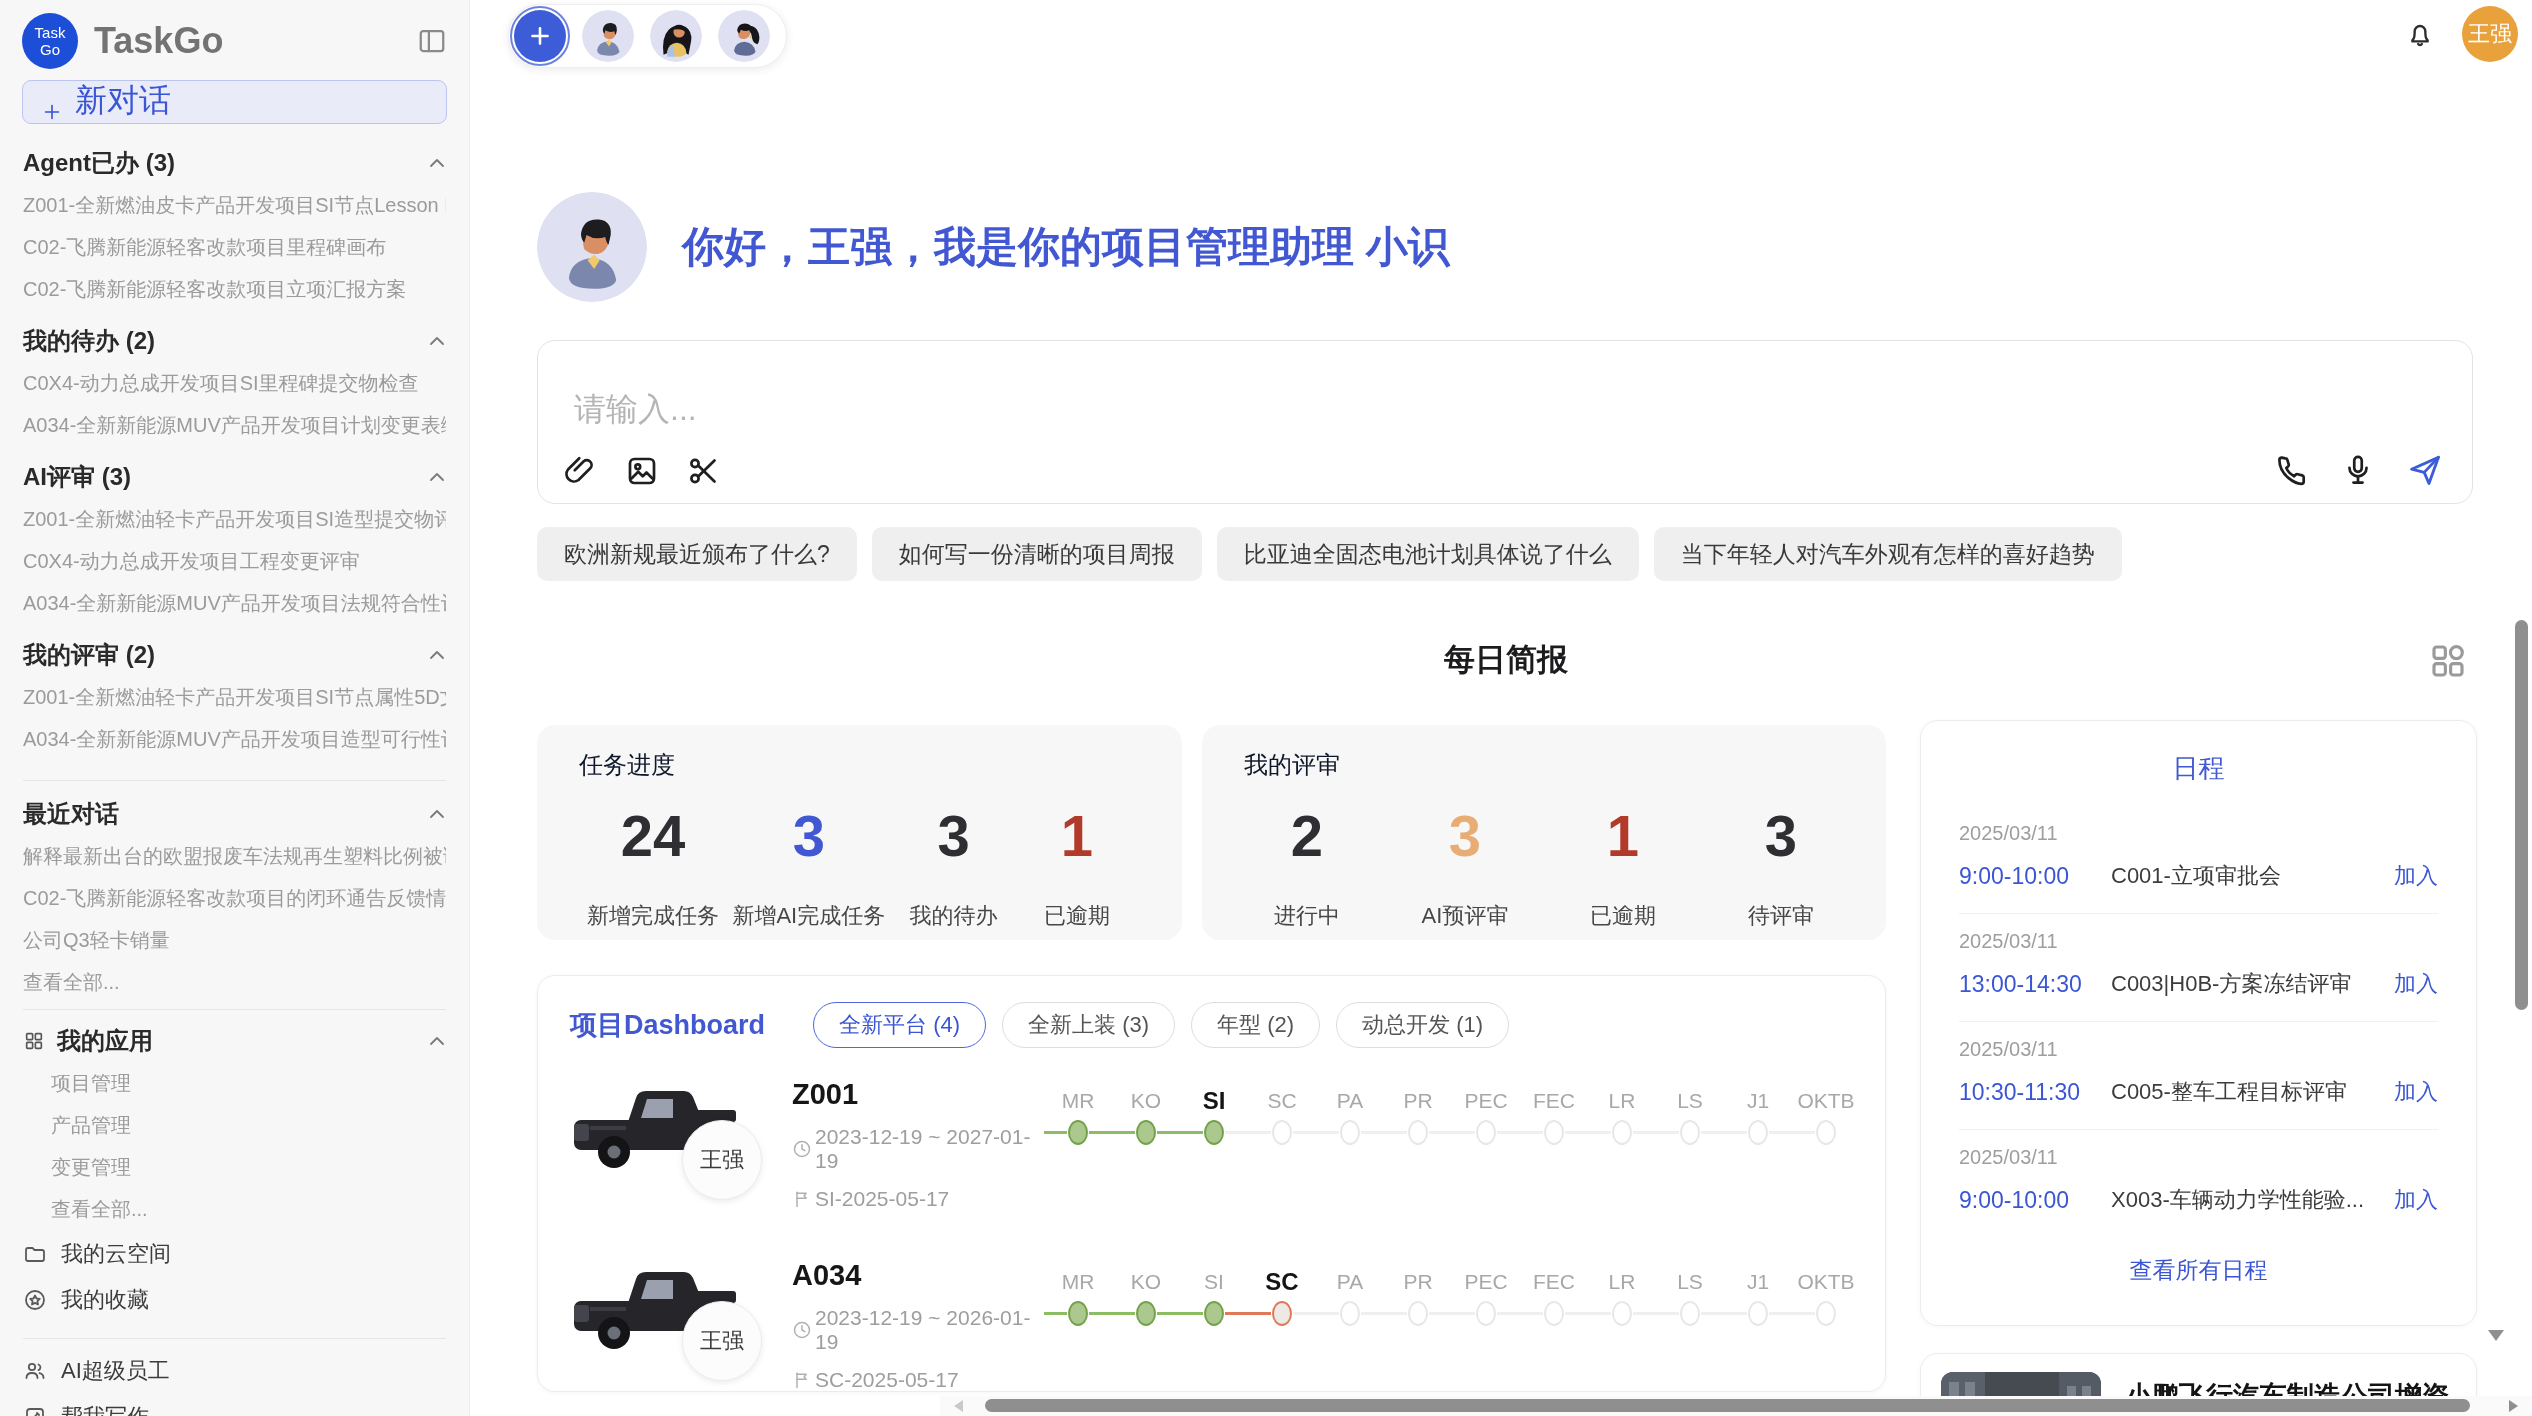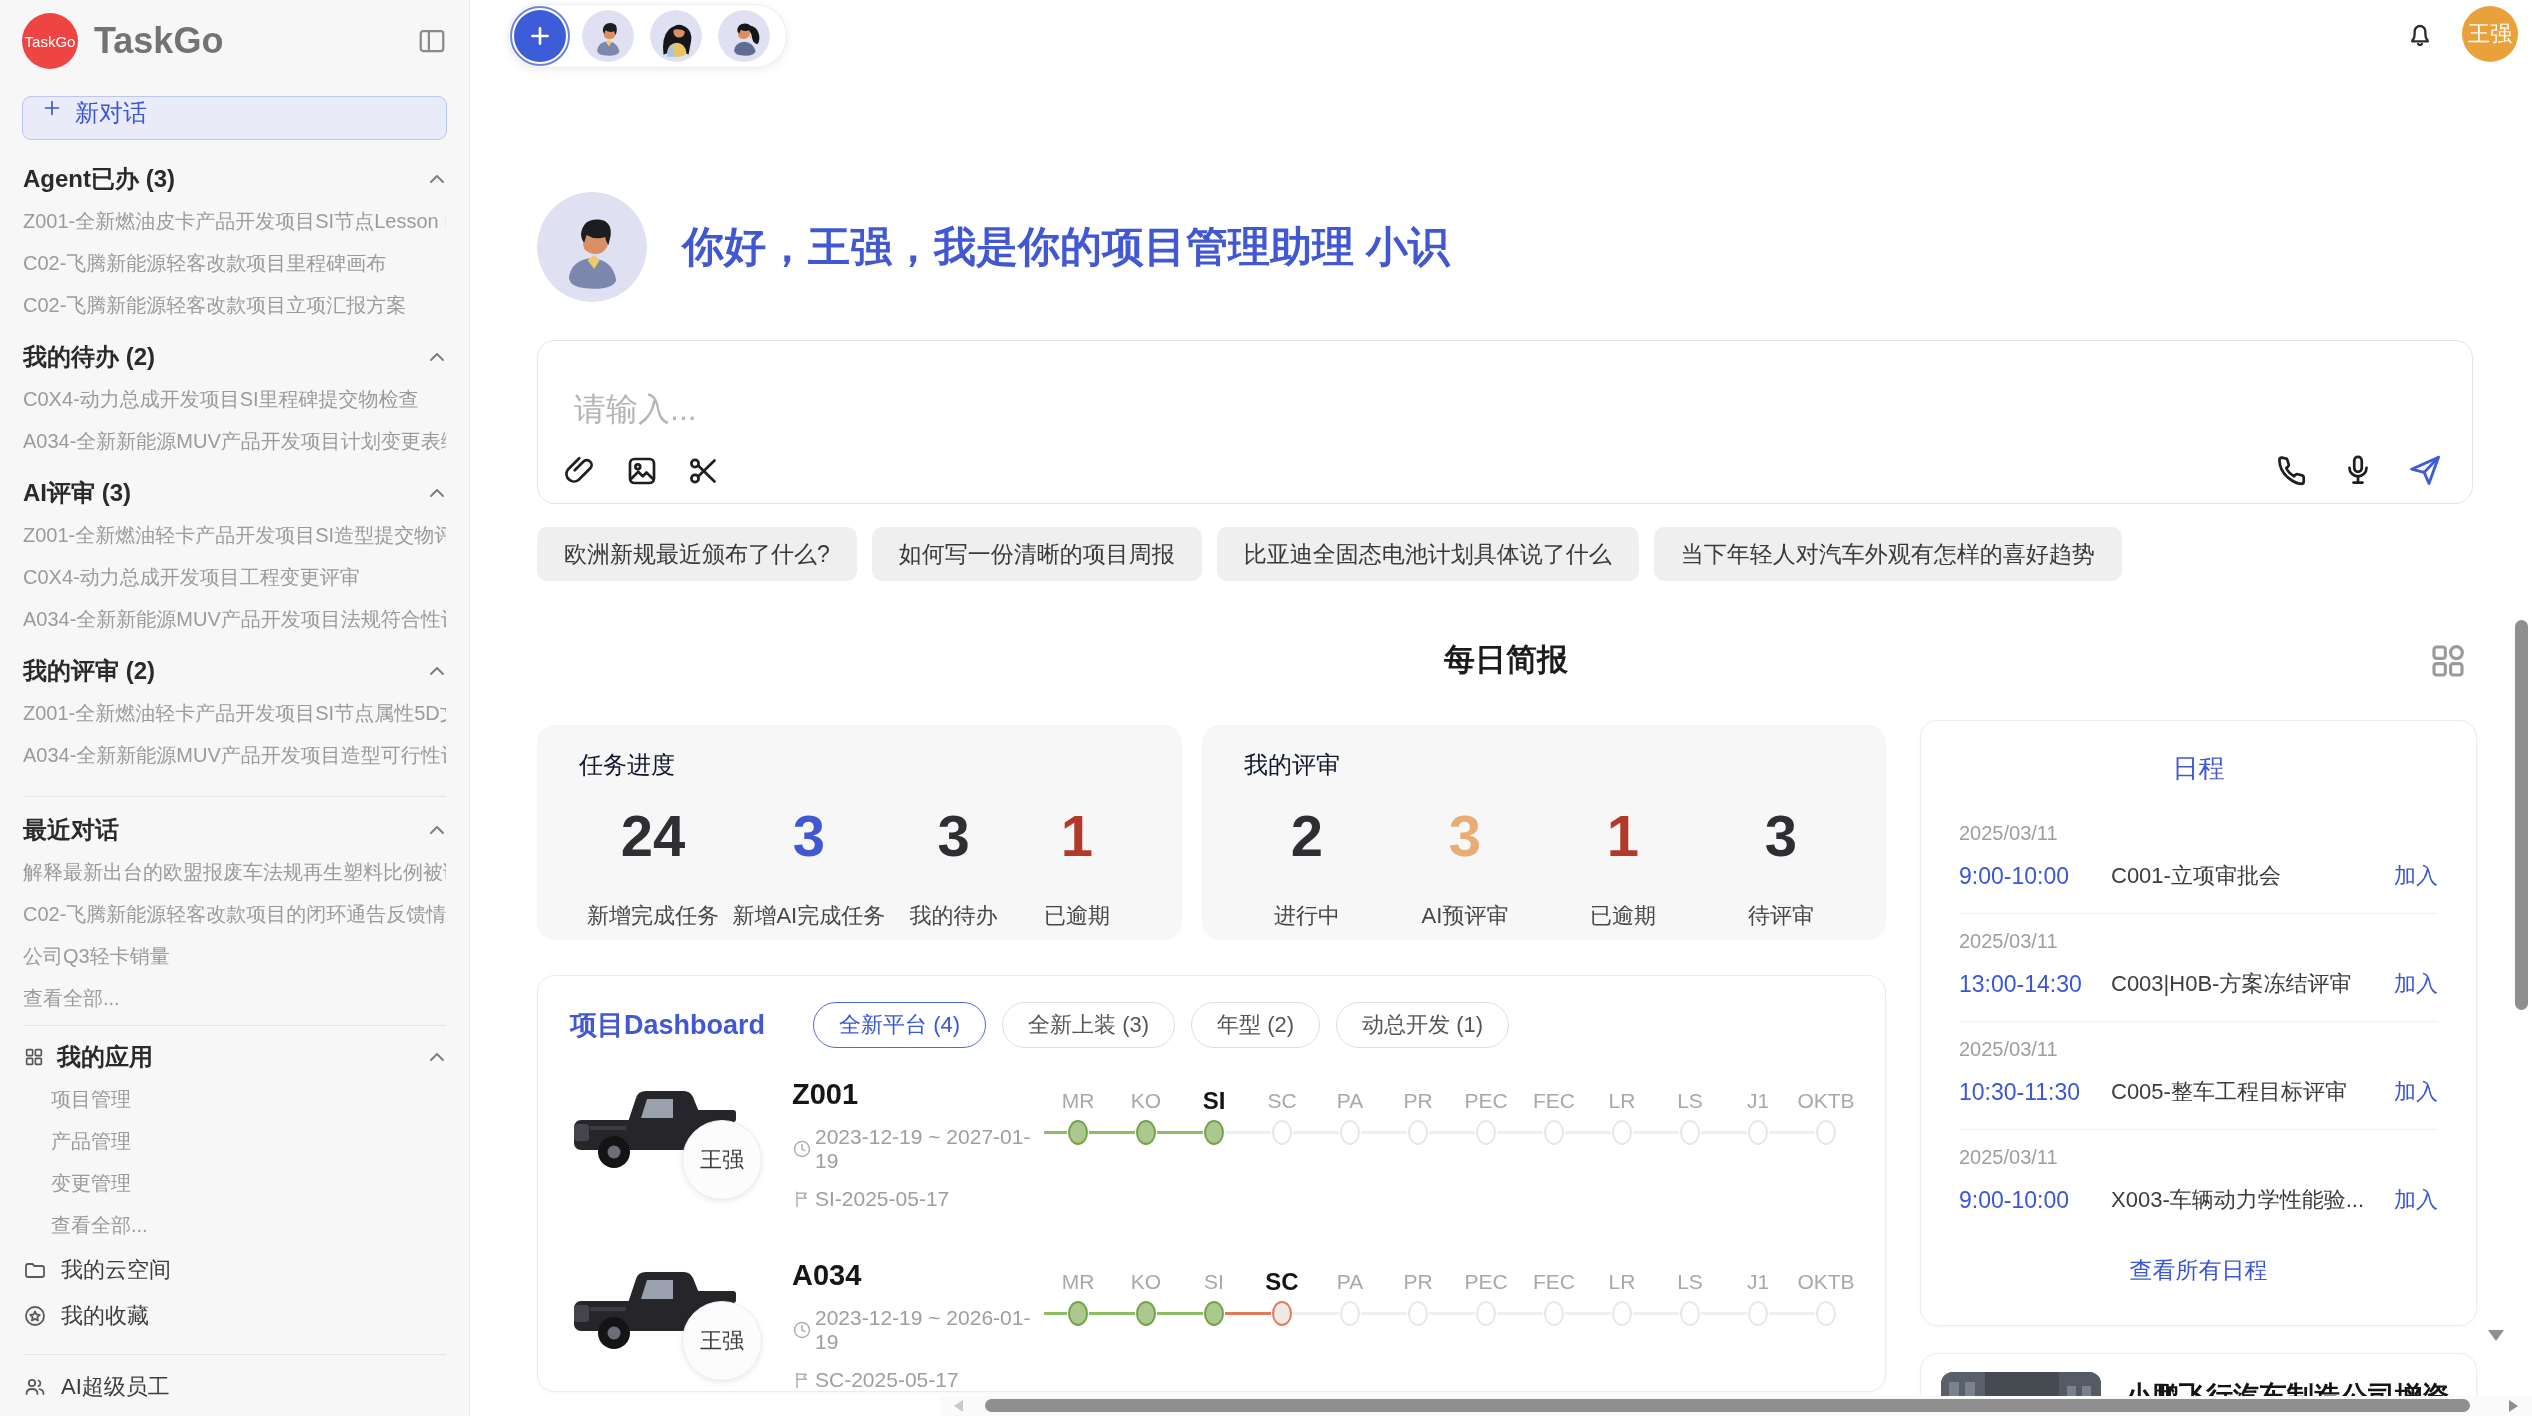--- a/index.html
+++ b/index.html
@@ -11,30 +11,30 @@
   svg { display:block; }
   .ic { stroke:currentColor; fill:none; stroke-width:1.8; stroke-linecap:round; stroke-linejoin:round; }
 
   
   .sidebar {
     position:absolute; left:0; top:0; width:470px; height:1416px;
     background:#f7f7f8; border-right:1px solid #ebebeb; overflow:hidden;
   }
   .logo-row { display:flex; align-items:center; padding:12px 20px 0 22px; height:70px; }
   .logo-circle {
-    width:56px; height:56px; border-radius:50%; background:#ef4444; color:#fff;
-    display:flex; flex-direction:row; align-items:center; justify-content:center;
+    width:56px; height:56px; border-radius:50%; background:#1d4ed8; color:#fff;
+    display:flex; flex-direction:column; align-items:center; justify-content:center;
     font-size:15px; line-height:17px; flex:0 0 auto;
   }
   .logo-title { font-size:36px; font-weight:700; color:#737373; margin-left:16px; flex:1; }
   .collapse-btn { color:#8a8a8a; cursor:pointer; }
   .new-chat {
-    margin:26px 22px 0 22px; height:44px; border-radius:9px;
-    background:#e9ebf8; border:1px solid #bcc5ee; display:flex; align-items:flex-start;
-    padding:0 18px; color:#3a56d4; font-size:24px; cursor:pointer;
+    margin:10px 22px 0 22px; height:44px; border-radius:9px;
+    background:#e9ebf8; border:1px solid #bcc5ee; display:flex; align-items:flex-end;
+    padding:0 18px; color:#3a56d4; font-size:32px; cursor:pointer;
   }
   .new-chat span { margin-left:12px; }
   .side-scroll { padding:0 23px; }
   .side-h { margin-top:26px; display:flex; align-items:center; justify-content:space-between;
     font-size:24px; color:#2a2a2a; font-weight:600; height:26px; }
   .side-h .hleft { display:flex; align-items:center; gap:12px; }
   .side-h .chev { color:#7a7a7a; }
   .side-item { margin-top:16px; height:26px; line-height:26px; font-size:20px; color:#9b9b9b;
     white-space:nowrap; overflow:hidden; cursor:pointer; }
   .side-item.indent { padding-left:28px; }

